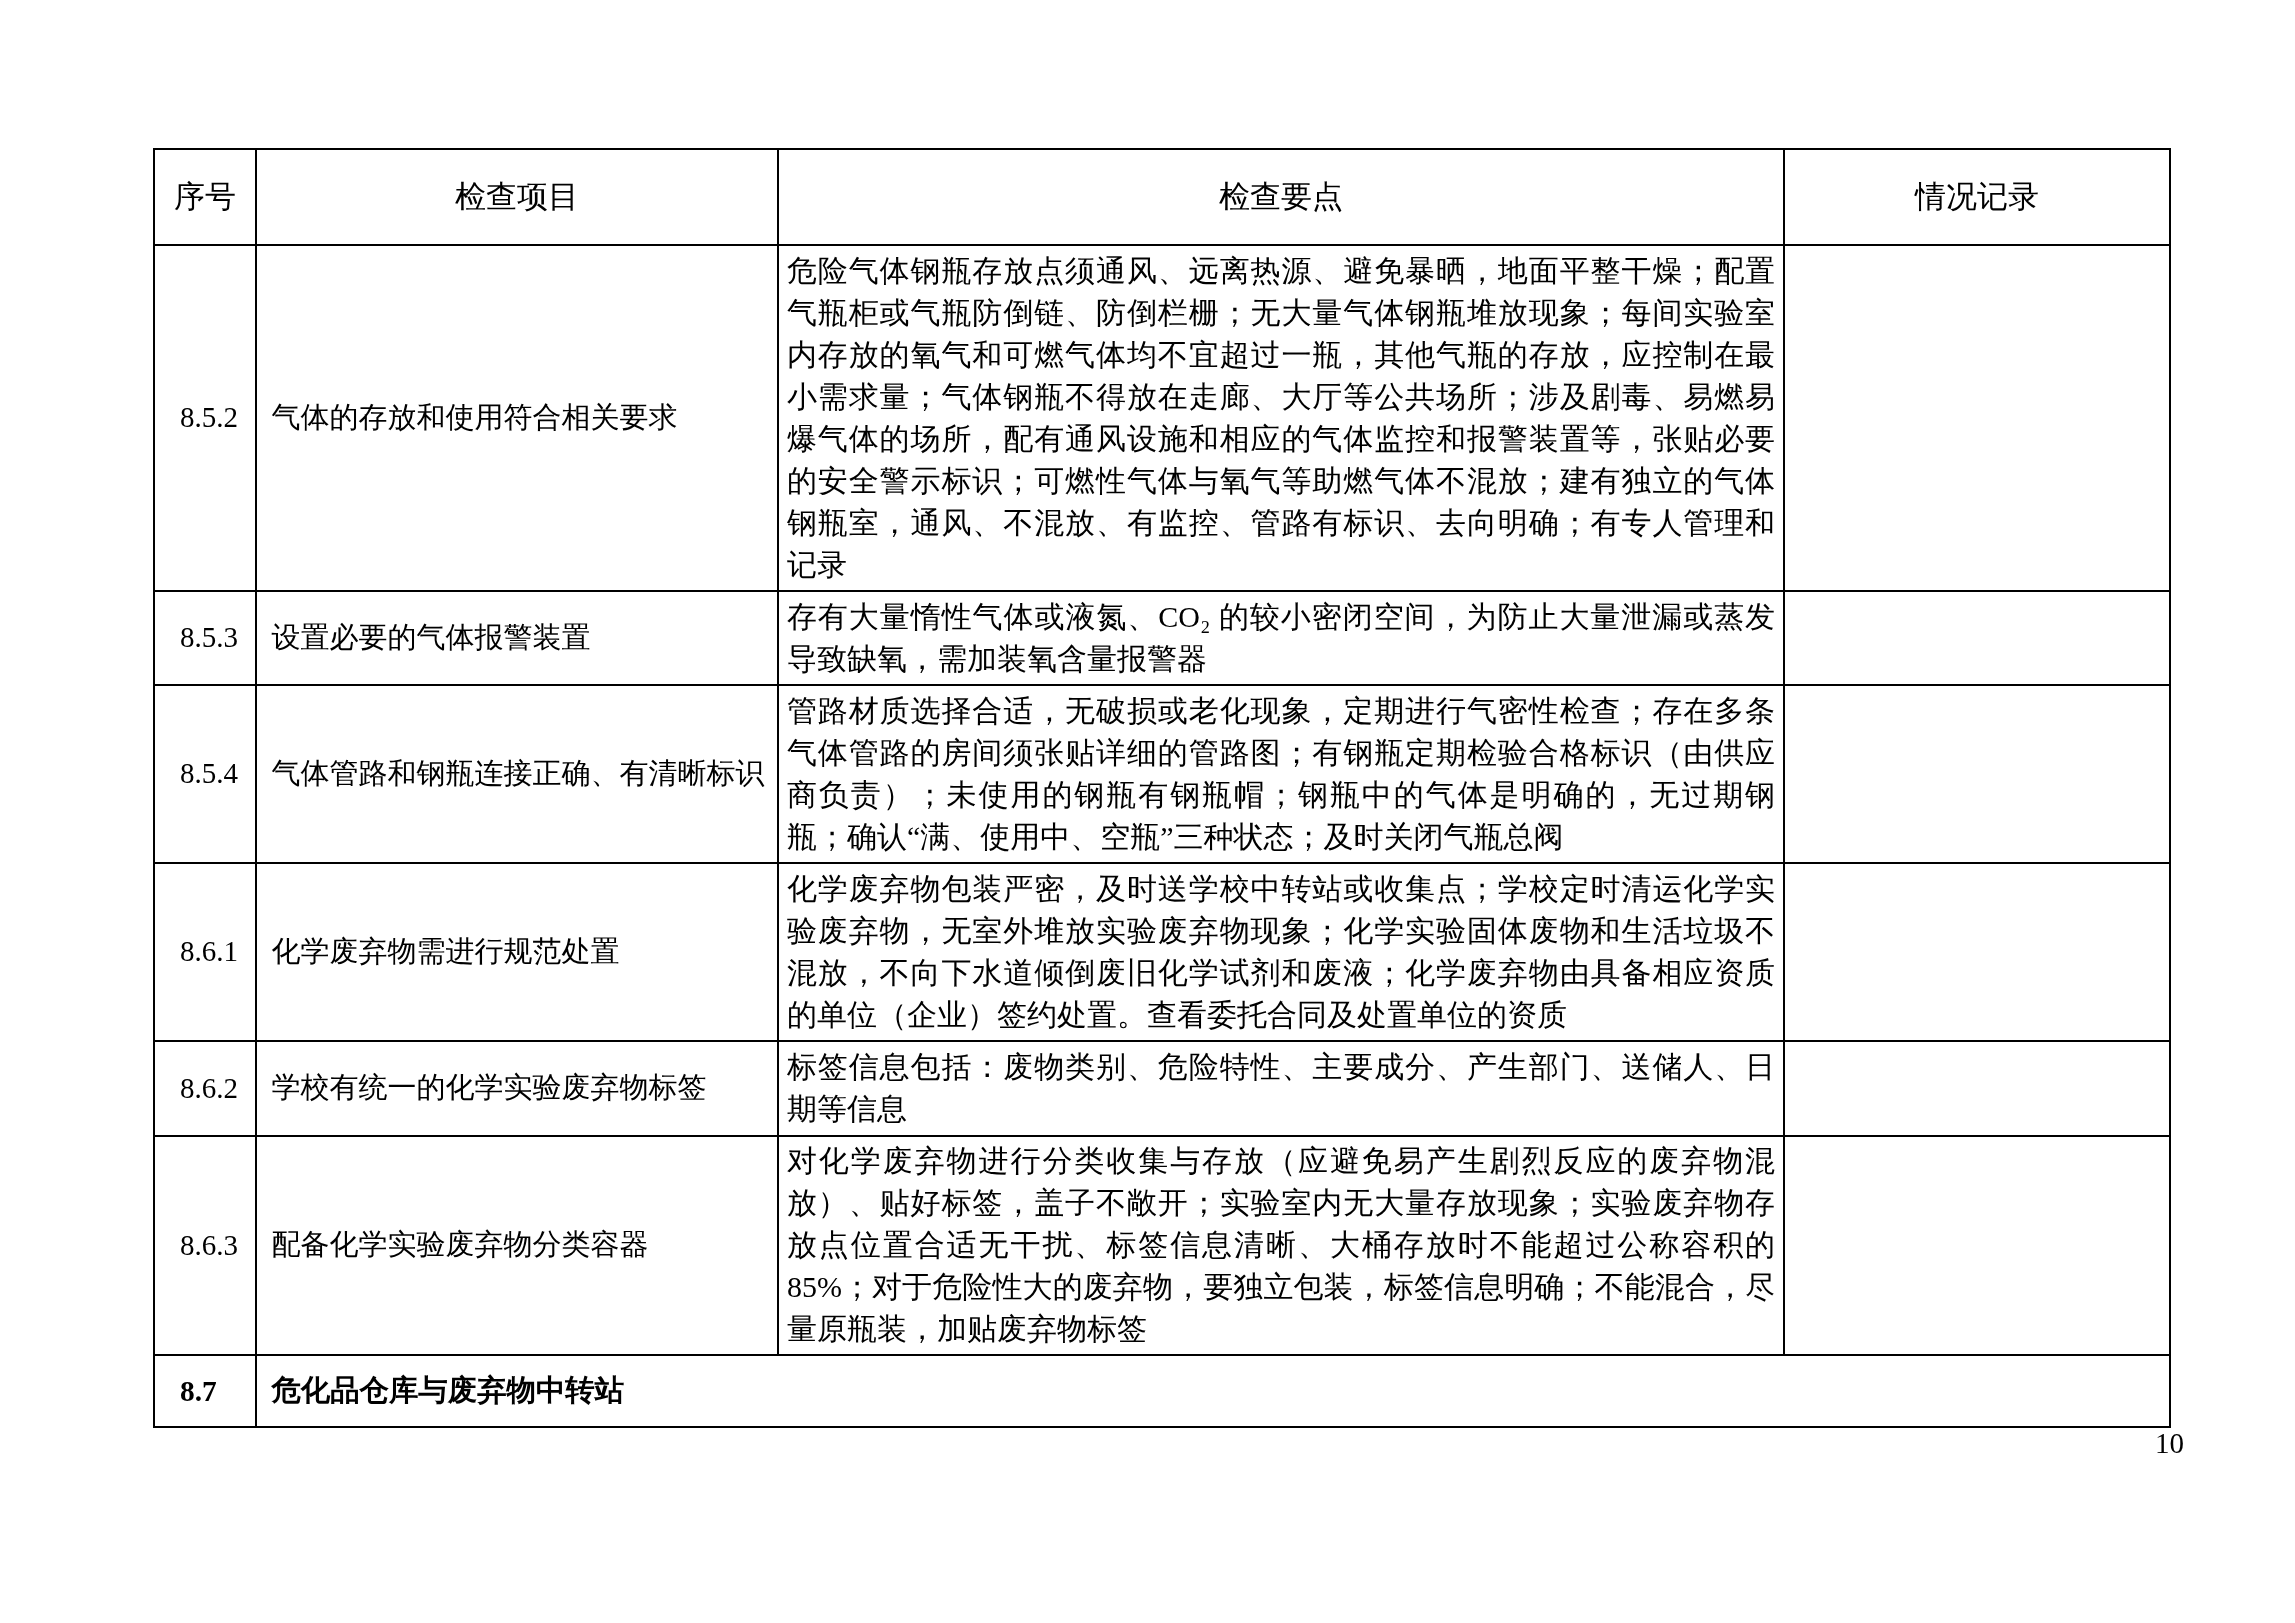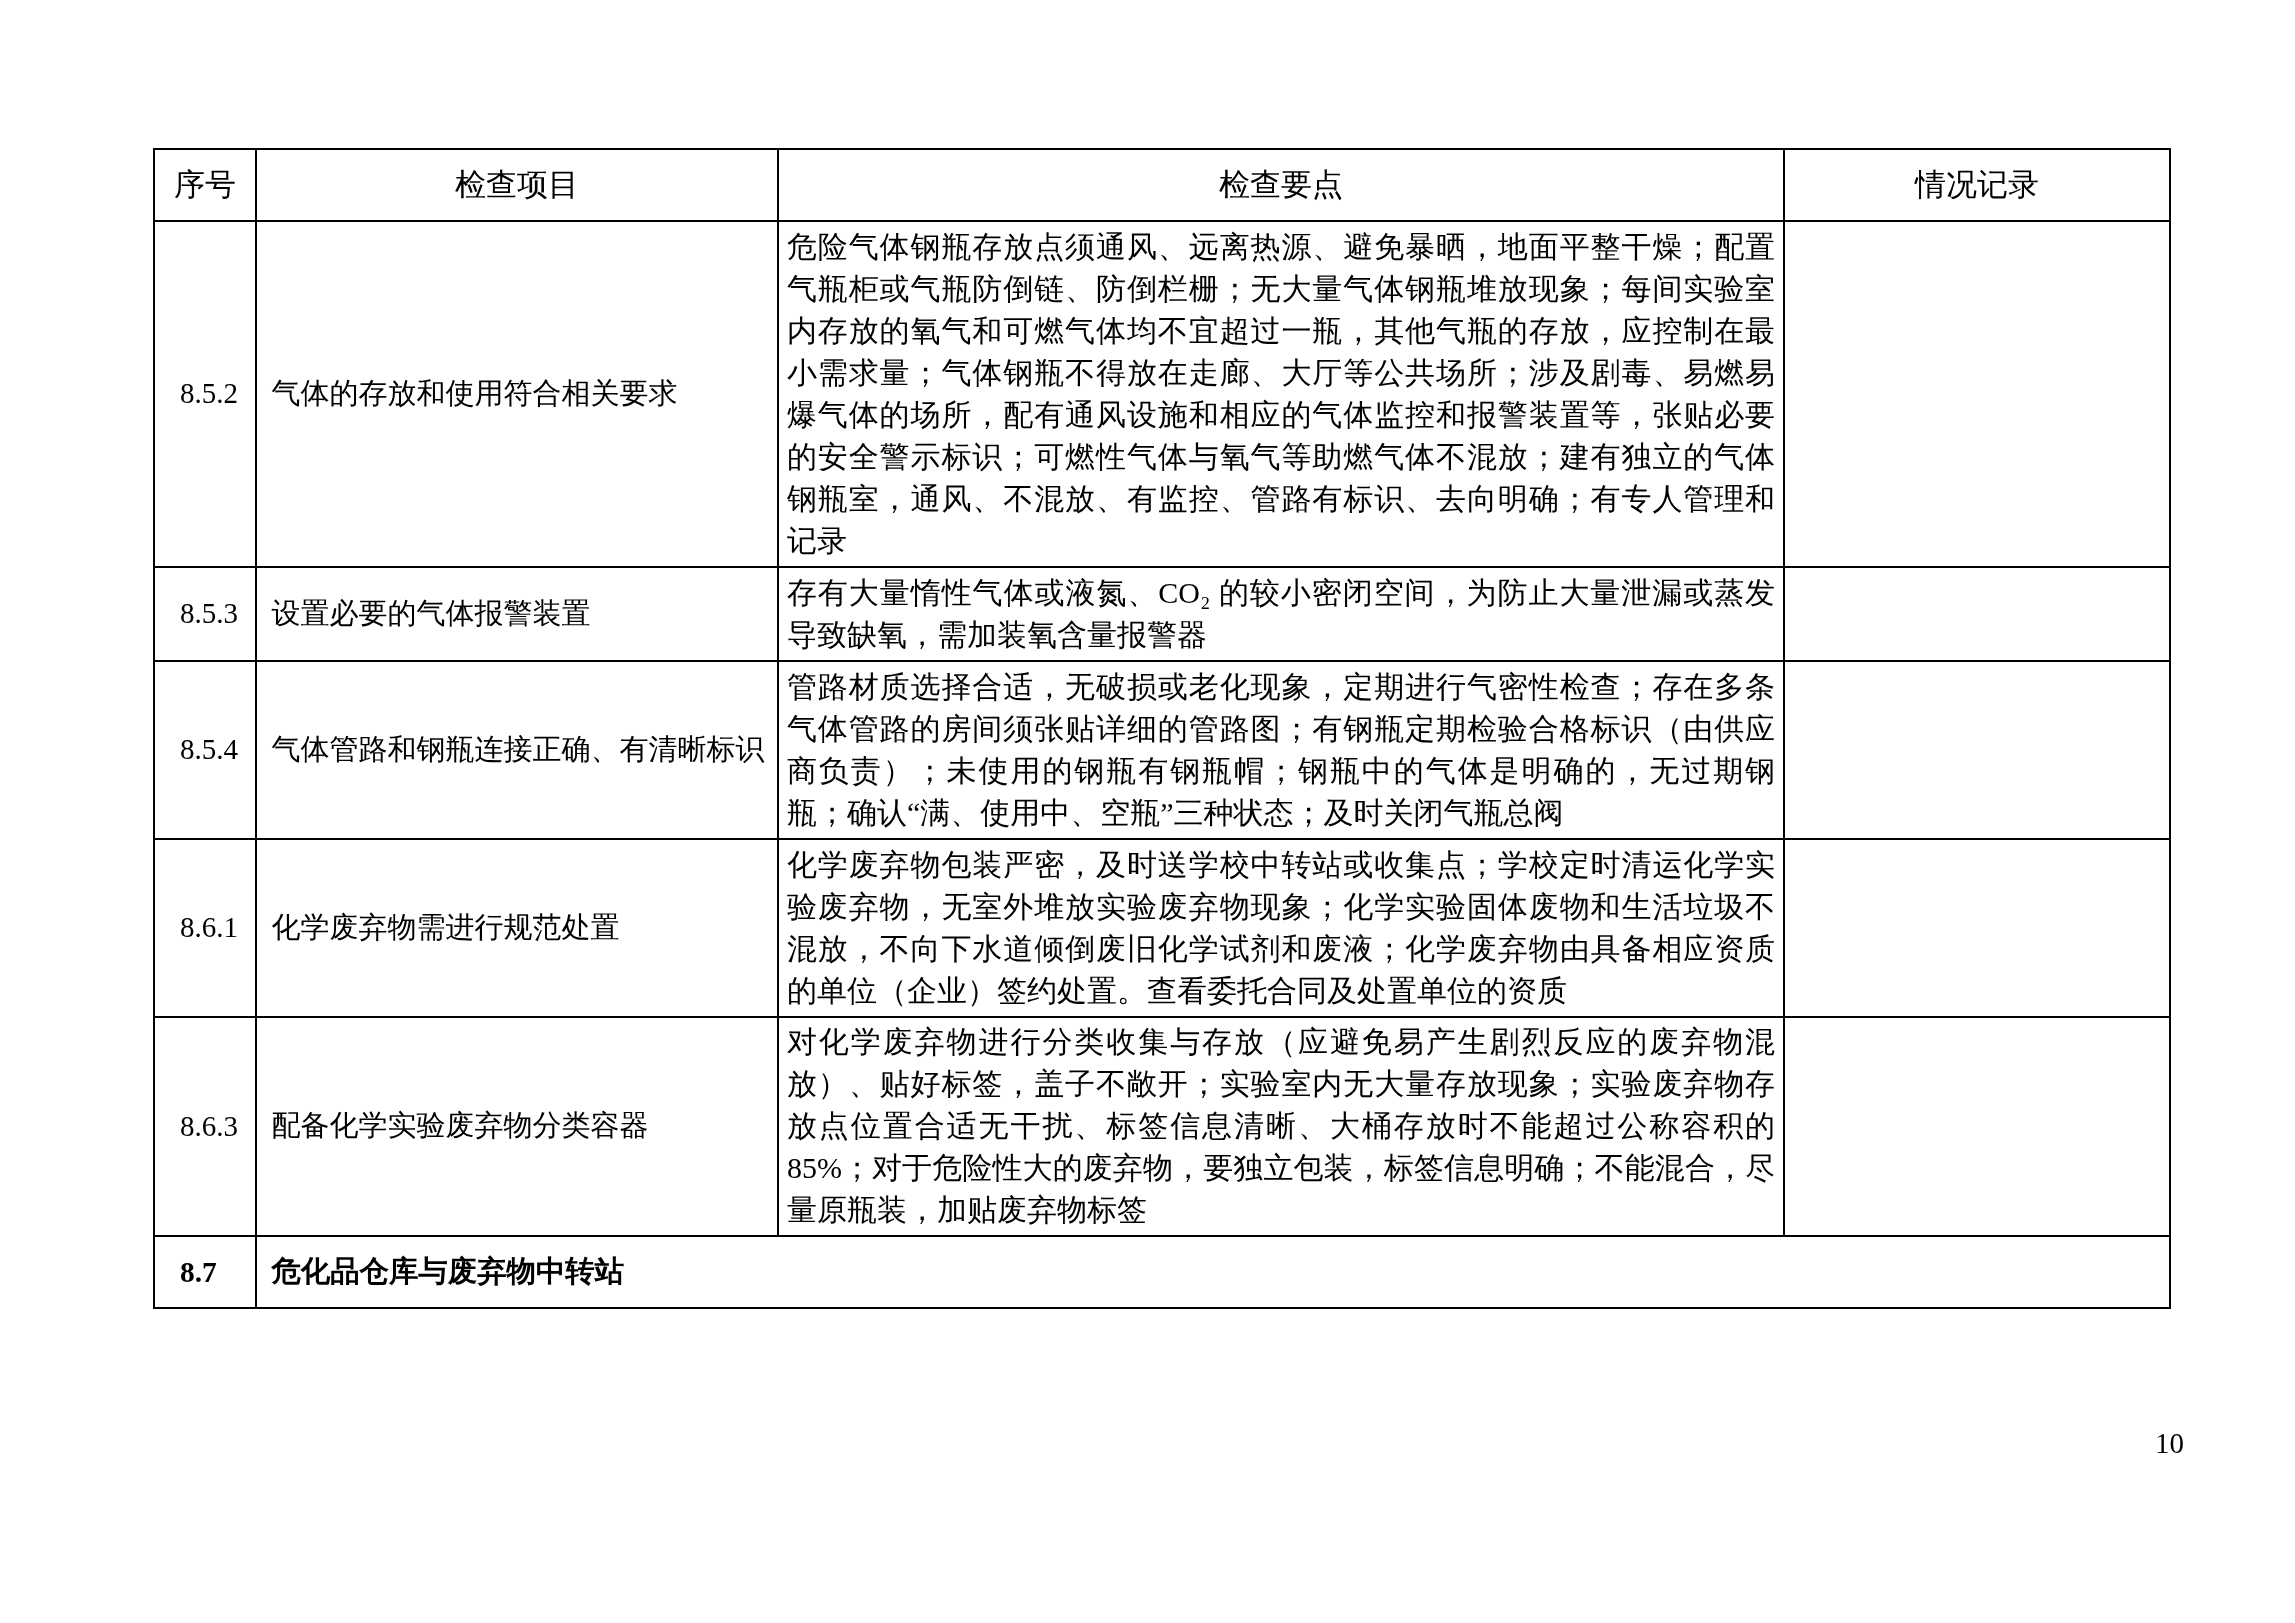--- a/index.html
+++ b/index.html
@@ -51,21 +51,21 @@
     line-height: 42px;
     text-align: justify;
     padding: 3.9px 7.9px 3.9px 7.9px;
   }
   td.cell-record { font-size: 29px; }
   tr.section-row td {
     font-weight: bold;
     font-size: 29.4px;
   }
   
-  tr.row-header { height: 72px; }
+  tr.row-header { height: 96px; }
   tr.row-852 { height: 296px; }
   tr.row-853 { height: 94px; }
   tr.row-854 { height: 178px; }
   tr.row-86  { height: 72px; }
   tr.row-861 { height: 159px; }
   tr.row-862 { height: 95px; }
   tr.row-863 { height: 193px; }
   tr.row-87  { height: 72px; }
   .page-number {
     position: absolute;
@@ -112,20 +112,26 @@
       <td class="cell-item">气体管路和钢瓶连接正确、有清晰标识</td>
       <td class="cell-points">管路材质选择合适，无破损或老化现象，定期进行气密性检查；存在多条气体管路的房间须张贴详细的管路图；有钢瓶定期检验合格标识（由供应商负责）；未使用的钢瓶有钢瓶帽；钢瓶中的气体是明确的，无过期钢瓶；确认“满、使用中、空瓶”三种状态；及时关闭气瓶总阀</td>
       <td class="cell-record"></td>
     </tr>
     <tr class="row-861">
       <td class="cell-no">8.6.1</td>
       <td class="cell-item">化学废弃物需进行规范处置</td>
       <td class="cell-points">化学废弃物包装严密，及时送学校中转站或收集点；学校定时清运化学实验废弃物，无室外堆放实验废弃物现象；化学实验固体废物和生活垃圾不混放，不向下水道倾倒废旧化学试剂和废液；化学废弃物由具备相应资质的单位（企业）签约处置。查看委托合同及处置单位的资质</td>
       <td class="cell-record"></td>
     </tr>
+    <tr class="row-862">
+      <td class="cell-no">8.6.2</td>
+      <td class="cell-item">学校有统一的化学实验废弃物标签</td>
+      <td class="cell-points">标签信息包括：废物类别、危险特性、主要成分、产生部门、送储人、日期等信息</td>
+      <td class="cell-record"></td>
+    </tr>
     <tr class="row-863">
       <td class="cell-no">8.6.3</td>
       <td class="cell-item">配备化学实验废弃物分类容器</td>
       <td class="cell-points">对化学废弃物进行分类收集与存放（应避免易产生剧烈反应的废弃物混放）、贴好标签，盖子不敞开；实验室内无大量存放现象；实验废弃物存放点位置合适无干扰、标签信息清晰、大桶存放时不能超过公称容积的 85%；对于危险性大的废弃物，要独立包装，标签信息明确；不能混合，尽量原瓶装，加贴废弃物标签</td>
       <td class="cell-record"></td>
     </tr>
     <tr class="row-87 section-row">
       <td class="cell-no">8.7</td>
       <td class="cell-item" colspan="3">危化品仓库与废弃物中转站</td>
     </tr>

